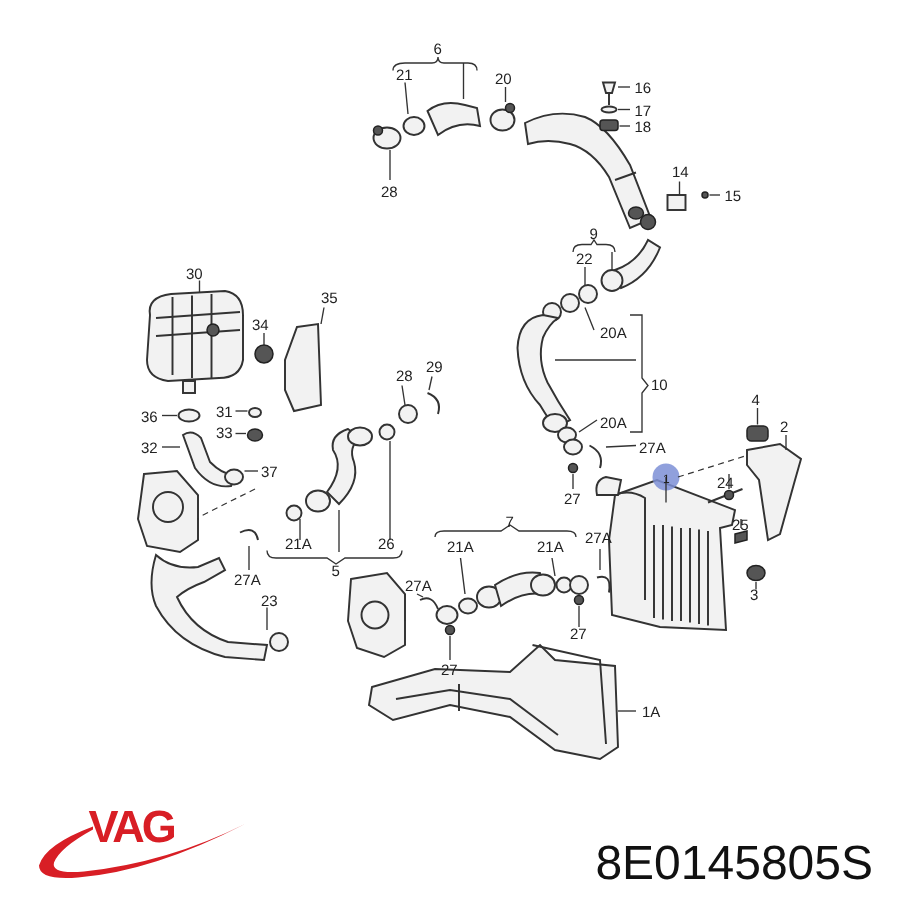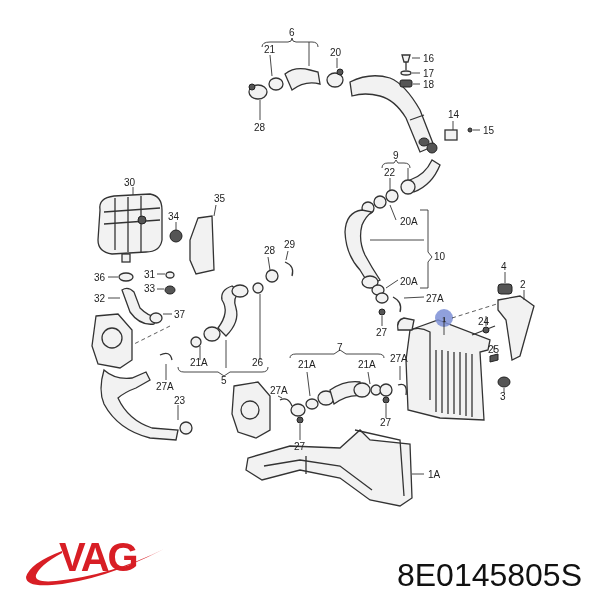--- a/index.html
+++ b/index.html
@@ -7,21 +7,21 @@
   .diagram { position: absolute; left: 0; top: 0; width: 600px; height: 520px; }
   .diagram svg { width: 600px; height: 520px; }
   .lbl { font-family: "Liberation Sans", sans-serif; font-size: 10px; fill: #222; }
   .stroke { stroke: #333; fill: none; stroke-width: 1.3; }
   .part { stroke: #333; fill: #f2f2f2; stroke-width: 1.3; }
   .dark { stroke: #222; fill: #555; stroke-width: 1; }
   .leader { stroke: #333; stroke-width: 0.9; fill: none; }
   .dash { stroke: #333; stroke-width: 0.8; fill: none; stroke-dasharray: 4 3; }
   .highlight { fill: #7c8fd6; opacity: 0.85; }
   .logo { position: absolute; left: 22px; top: 535px; width: 150px; height: 55px; }
-  .logo-text { position: absolute; left: 37px; top: 0px; font-family: "Liberation Sans", sans-serif; font-weight: bold; font-size: 40px; letter-spacing: -2px; color: #d81e25; font-style: normal; }
+  .logo-text { position: absolute; left: 37px; top: 0px; font-family: "Liberation Sans", sans-serif; font-weight: bold; font-size: 30px; letter-spacing: -2px; color: #d81e25; font-style: normal; }
   .partno { position: absolute; right: 18px; top: 557px; font-family: "Liberation Sans", sans-serif; font-size: 32px; color: #111; letter-spacing: 0px; }
 </style>
 </head>
 <body>
 
 <div class="diagram">
   <svg viewBox="0 0 600 520" xmlns="http://www.w3.org/2000/svg">
 
     <g>
       <path class="leader" d="M262 47 Q262 42 270 42 L288 42 Q292 42 292 38 Q292 42 296 42 L312 42 Q318 42 318 47"></path>

